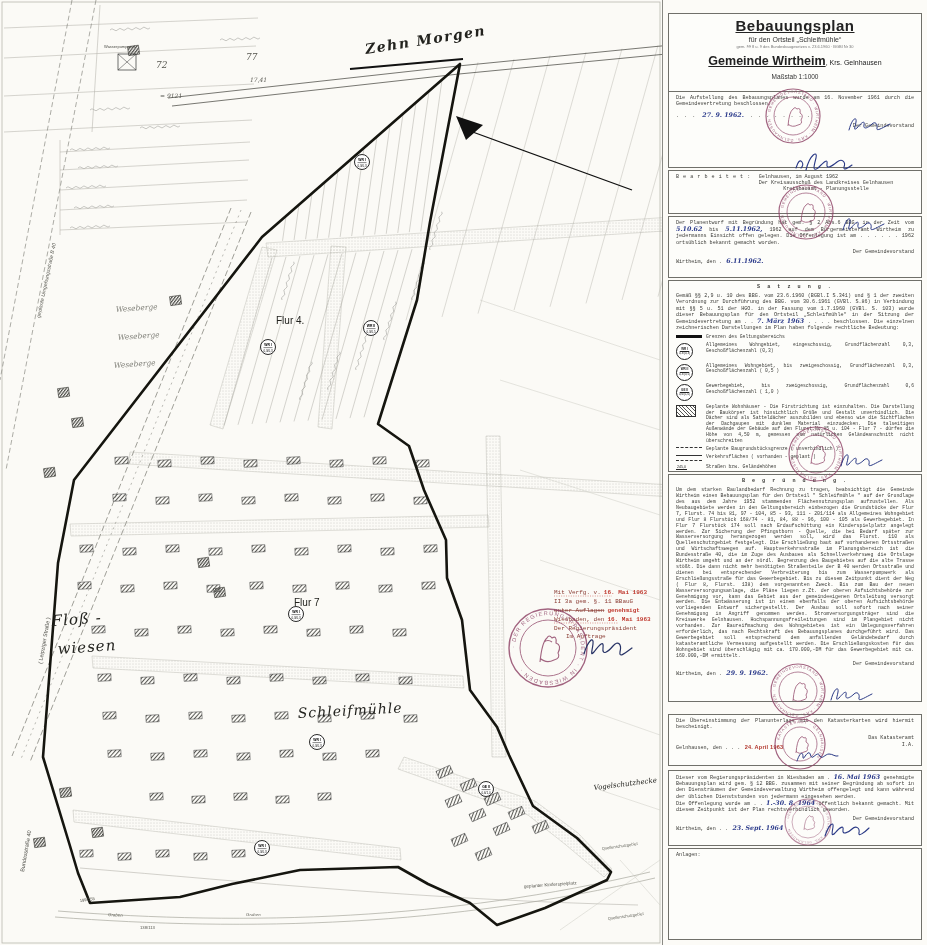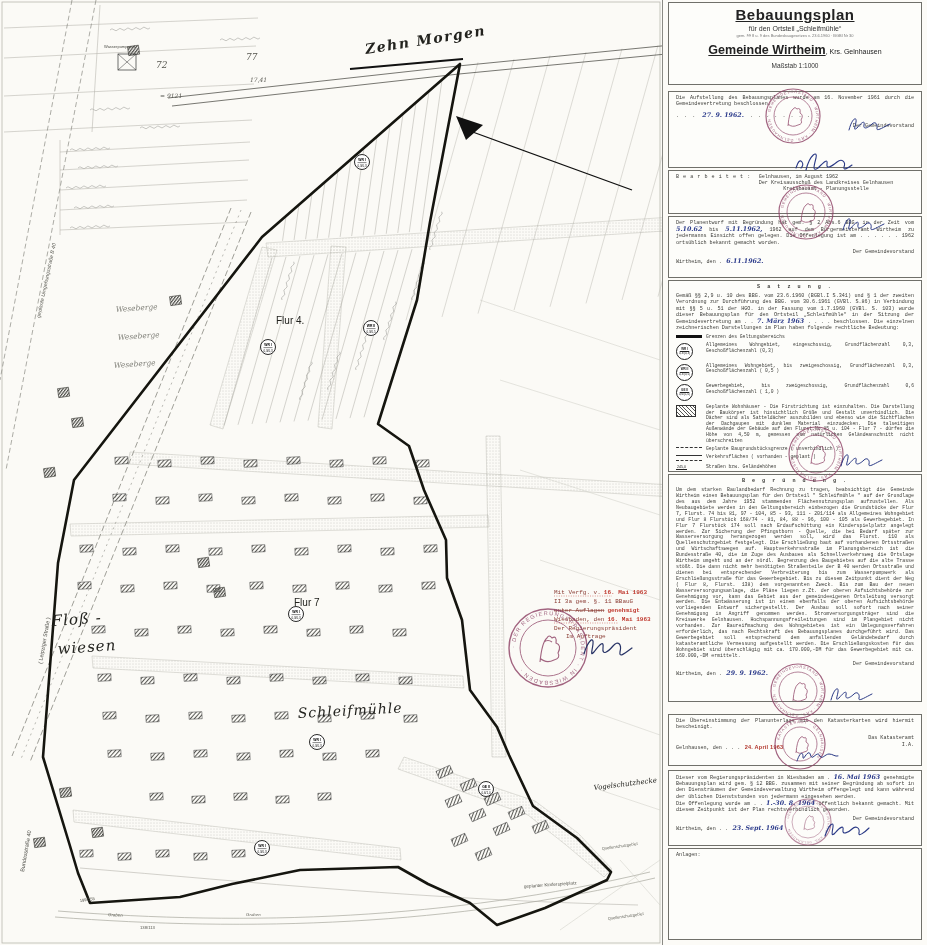--- a/index.html
+++ b/index.html
@@ -386,21 +386,21 @@
 </svg>
 
 <svg class="sig-svg" style="left:580px;top:630px;" width="56" height="34" viewBox="0 0 56 34">
   <path d="M4,24 C8,10 14,6 13,14 C12,22 10,26 14,22 C20,14 24,10 23,18 C22,26 28,22 33,16 C38,10 42,14 40,22 C39,28 44,24 52,18" fill="none" stroke="#273265" stroke-width="1.2" stroke-linecap="round"></path>
 </svg>
 
 </div>
 
 <div id="panel">
 
-  <div class="sec" style="top:2px;height:83px;">
+  <div class="sec" style="top:13px;height:83px;">
     <div class="t-main">Bebauungsplan</div>
     <div class="t-sub">für den Ortsteil „Schleifmühle“</div>
     <div class="t-tiny">gem. §§ 8 u. 9 des Bundesbaugesetzes v. 23.6.1960 · BGBl Nr 30</div>
     <div class="t-gem"><u>Gemeinde Wirtheim</u><span class="t-krs">, Krs. Gelnhausen</span></div>
     <div class="t-mass">Maßstab 1:1000</div>
   </div>
 
   <div class="sec" style="top:91px;height:77px;">
     <div class="mono">Die Aufstellung des Bebauungsplanes wurde am 16. November 1961 durch die Gemeindevertretung beschlossen.</div>
     <div style="display:flex;gap:6px;align-items:baseline;margin-top:4px;">

